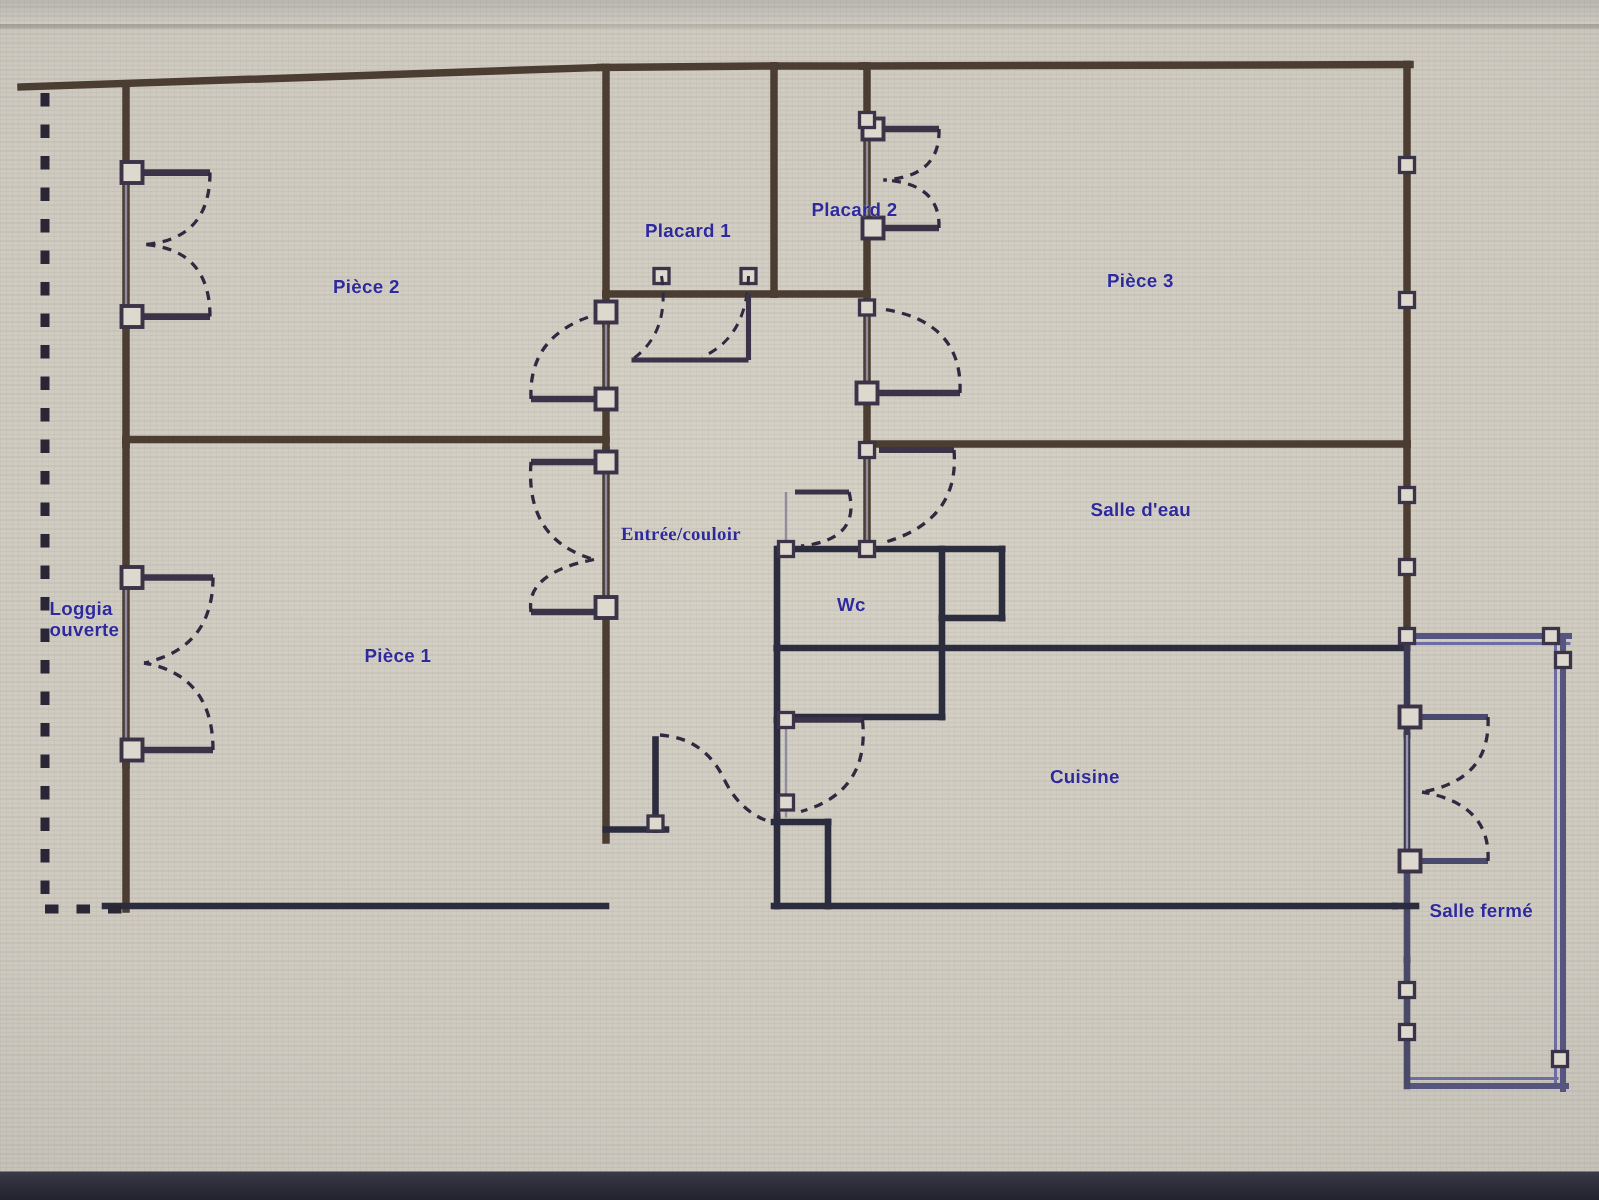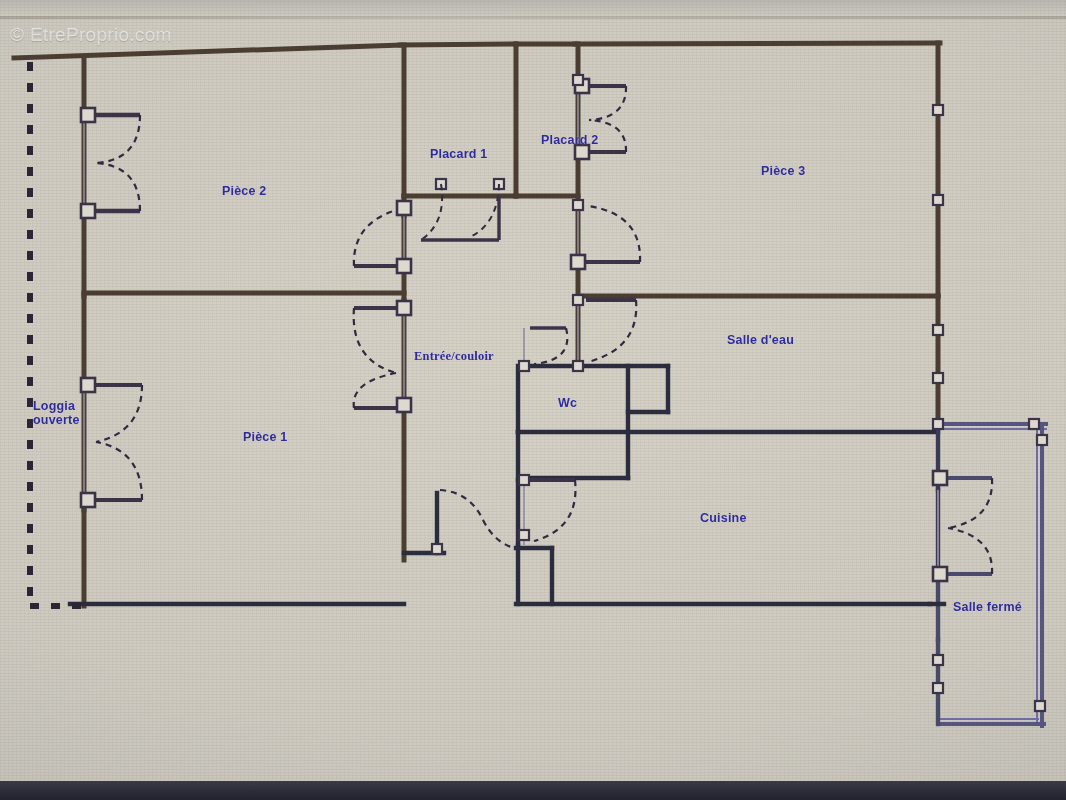--- a/index.html
+++ b/index.html
@@ -66,21 +66,20 @@
 </head>
 <body>
 
 <div id="page">
 
   <div id="paper"></div>
   <div id="topband"></div>
   <div id="topline"></div>
   <div id="grain"></div>
 
-  <div id="watermark">© EtreProprio.com</div>
 
   <svg id="plan" width="1066" height="800" viewBox="0 0 1066 800">
     <defs>
       <g id="hingeSq">
         <rect x="-7" y="-7" width="14" height="14" fill="#ded9cf" stroke="#3b3348" stroke-width="2.6"></rect>
       </g>
       <g id="hingeSqSm">
         <rect x="-5" y="-5" width="10" height="10" fill="#ded9cf" stroke="#3b3348" stroke-width="2.2"></rect>
       </g>
     </defs>
@@ -293,21 +292,21 @@
       <use href="#hingeSqSm" x="578" y="80"></use>
     </g>
   </svg>
 
   <div class="lbl" style="left:222px;top:184px;">Pièce 2</div>
 
   <div class="lbl" style="left:430px;top:147px;">Placard 1</div>
 
   <div class="lbl" style="left:541px;top:133px;text-align:center;">Placard 2</div>
 
-  <div class="lbl" style="left:738px;top:164px;margin-left:23px;">Pièce 3</div>
+  <div class="lbl" style="left:738px;top:180px;">Pièce 3</div>
 
   <div class="lbl" style="left:414px;top:349px;font-family:Liberation Serif, serif;">Entrée/couloir</div>
 
   <div class="lbl" style="left:727px;top:333px;">Salle d'eau</div>
 
   <div class="lbl" style="left:558px;top:396px;">Wc</div>
 
   <div class="lbl two" style="left:33px;top:399px;">
     <span>Loggia</span><br>
     <span>ouverte</span>

